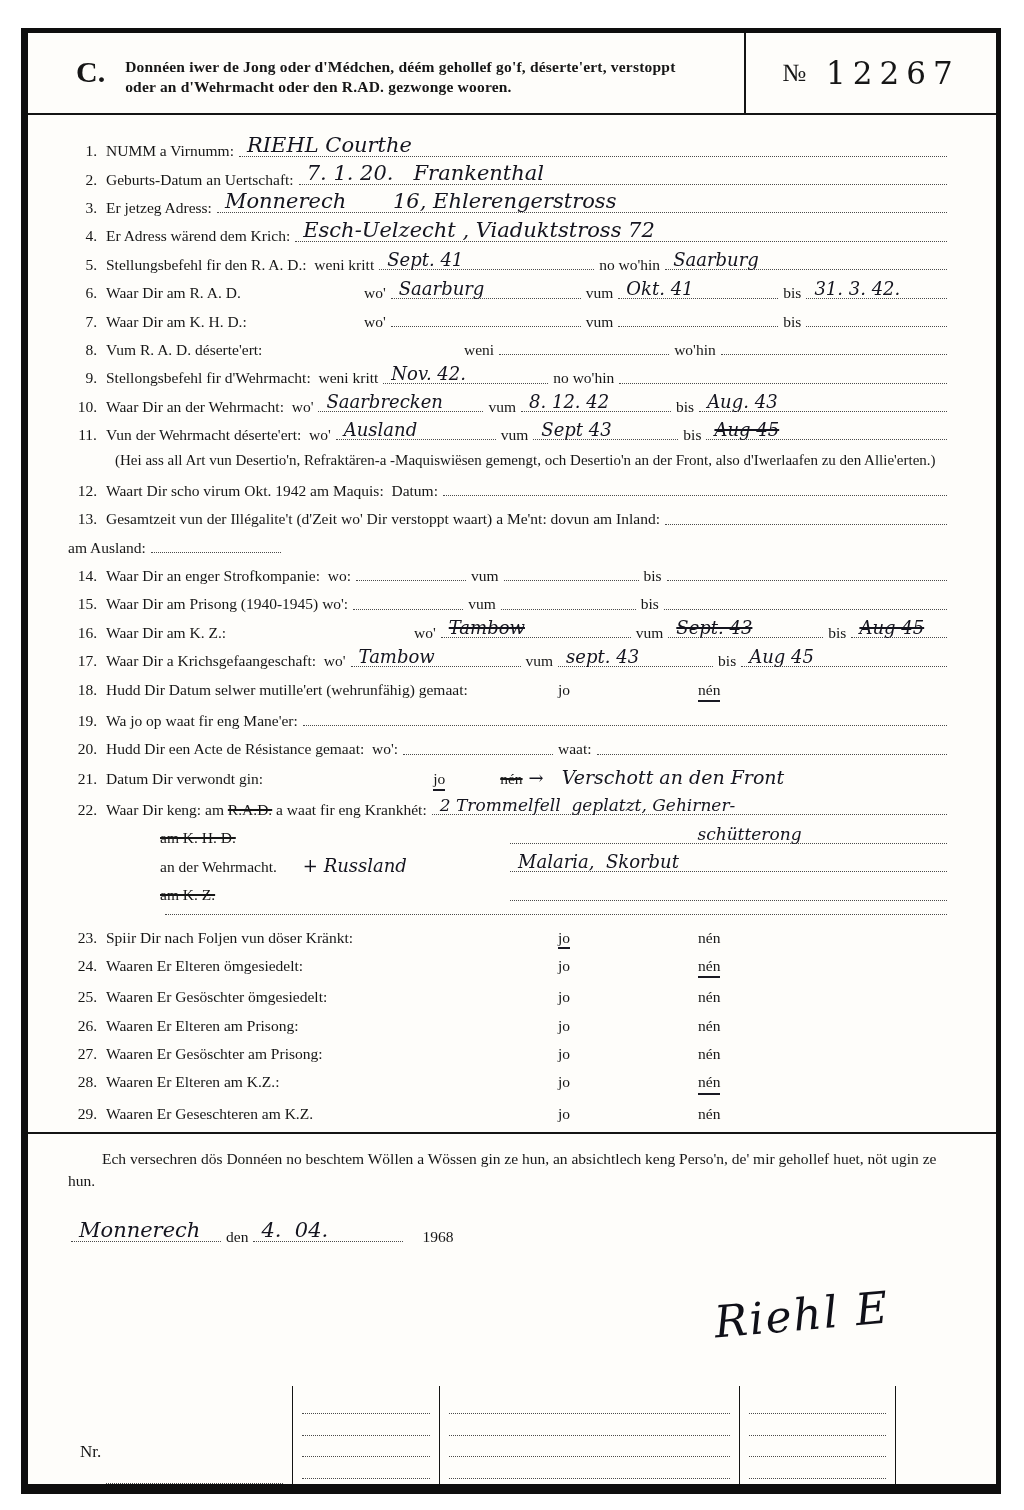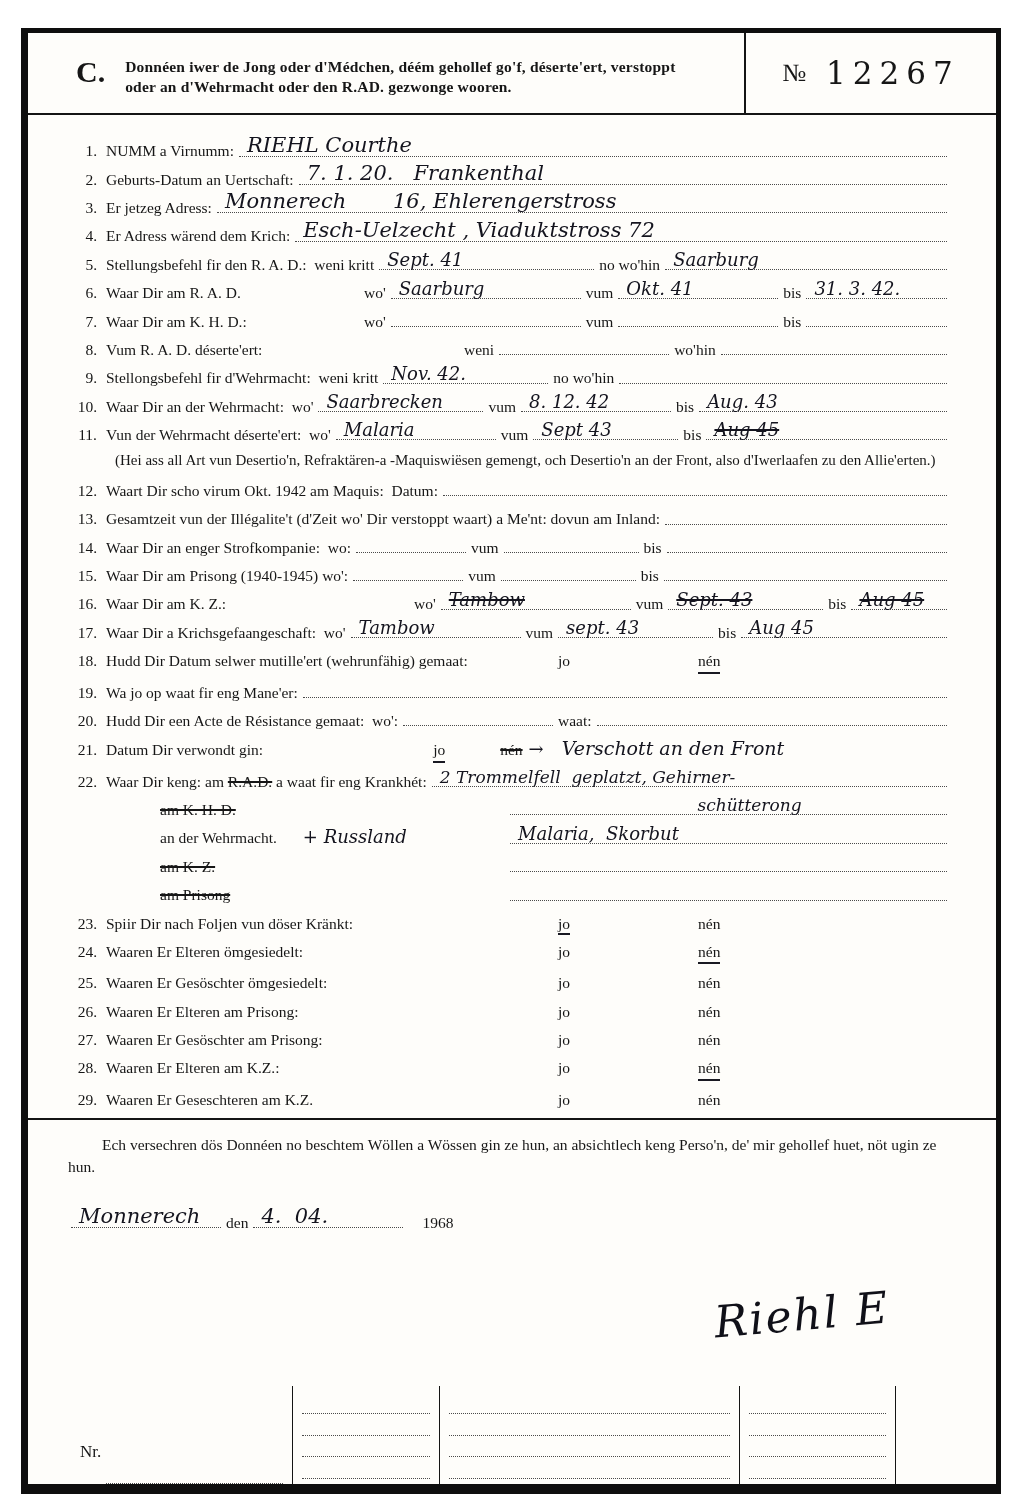--- a/index.html
+++ b/index.html
@@ -204,21 +204,21 @@
       <span class="lbl">bis</span>
       <span class="fill">
           <span class="hw">Aug. 43</span>
         </span>
     </div>
 
     <div class="row">
       <span class="num">11.</span>
       <span class="lbl">Vun der Wehrmacht déserte'ert:  wo'</span>
       <span class="fill f160">
-          <span class="hw">Malaria</span>
+          <span class="hw">Ausland</span>
         </span>
       <span class="lbl">vum</span>
       <span class="fill f145">
           <span class="hw">Sept 43</span>
         </span>
       <span class="lbl">bis</span>
       <span class="fill">
           <span class="hw strike">Aug 45</span>
         </span>
     </div>
@@ -227,20 +227,25 @@
     <div class="row">
       <span class="num">12.</span>
       <span class="lbl">Waart Dir scho virum Okt. 1942 am Maquis:  Datum:</span>
       <span class="fill"></span>
     </div>
 
     <div class="row">
       <span class="num">13.</span>
       <span class="lbl">Gesamtzeit vun der Illégalite't (d'Zeit wo' Dir verstoppt waart) a Me'nt: dovun am Inland:</span>
       <span class="fill"></span>
+    </div>
+    <div class="row">
+      <span class="lbl">am Ausland:</span>
+      <span class="fill f130"></span>
+      <span class="spacer"></span>
     </div>
 
     <div class="row">
       <span class="num">14.</span>
       <span class="lbl">Waar Dir an enger Strofkompanie:  wo:</span>
       <span class="fill f110"></span>
       <span class="lbl">vum</span>
       <span class="fill f135"></span>
       <span class="lbl">bis</span>
       <span class="fill"></span>
@@ -340,21 +345,20 @@
       <span class="r22col"><span>an der Wehrmacht.</span><span class="hw inline-hw">+ Russland</span></span>
       <span class="fill">
           <span class="hw">Malaria,  Skorbut</span>
         </span>
     </div>
     <div class="row r22sub">
       <span class="r22col"><span class="strike">am K. Z.</span></span>
       <span class="fill"></span>
     </div>
     <div class="row r22sub">
-      <span class="r22col"><span class="strike">am Prisong</span></span>
       <span class="fill"></span>
     </div>
 
     <div class="row qrow">
       <span class="num">23.</span>
       <span class="lblq">Spiir Dir nach Foljen vun döser Kränkt:</span>
       <span class="jo-col"><span class="ul-hand">jo</span></span>
       <span>nén</span>
     </div>
 

